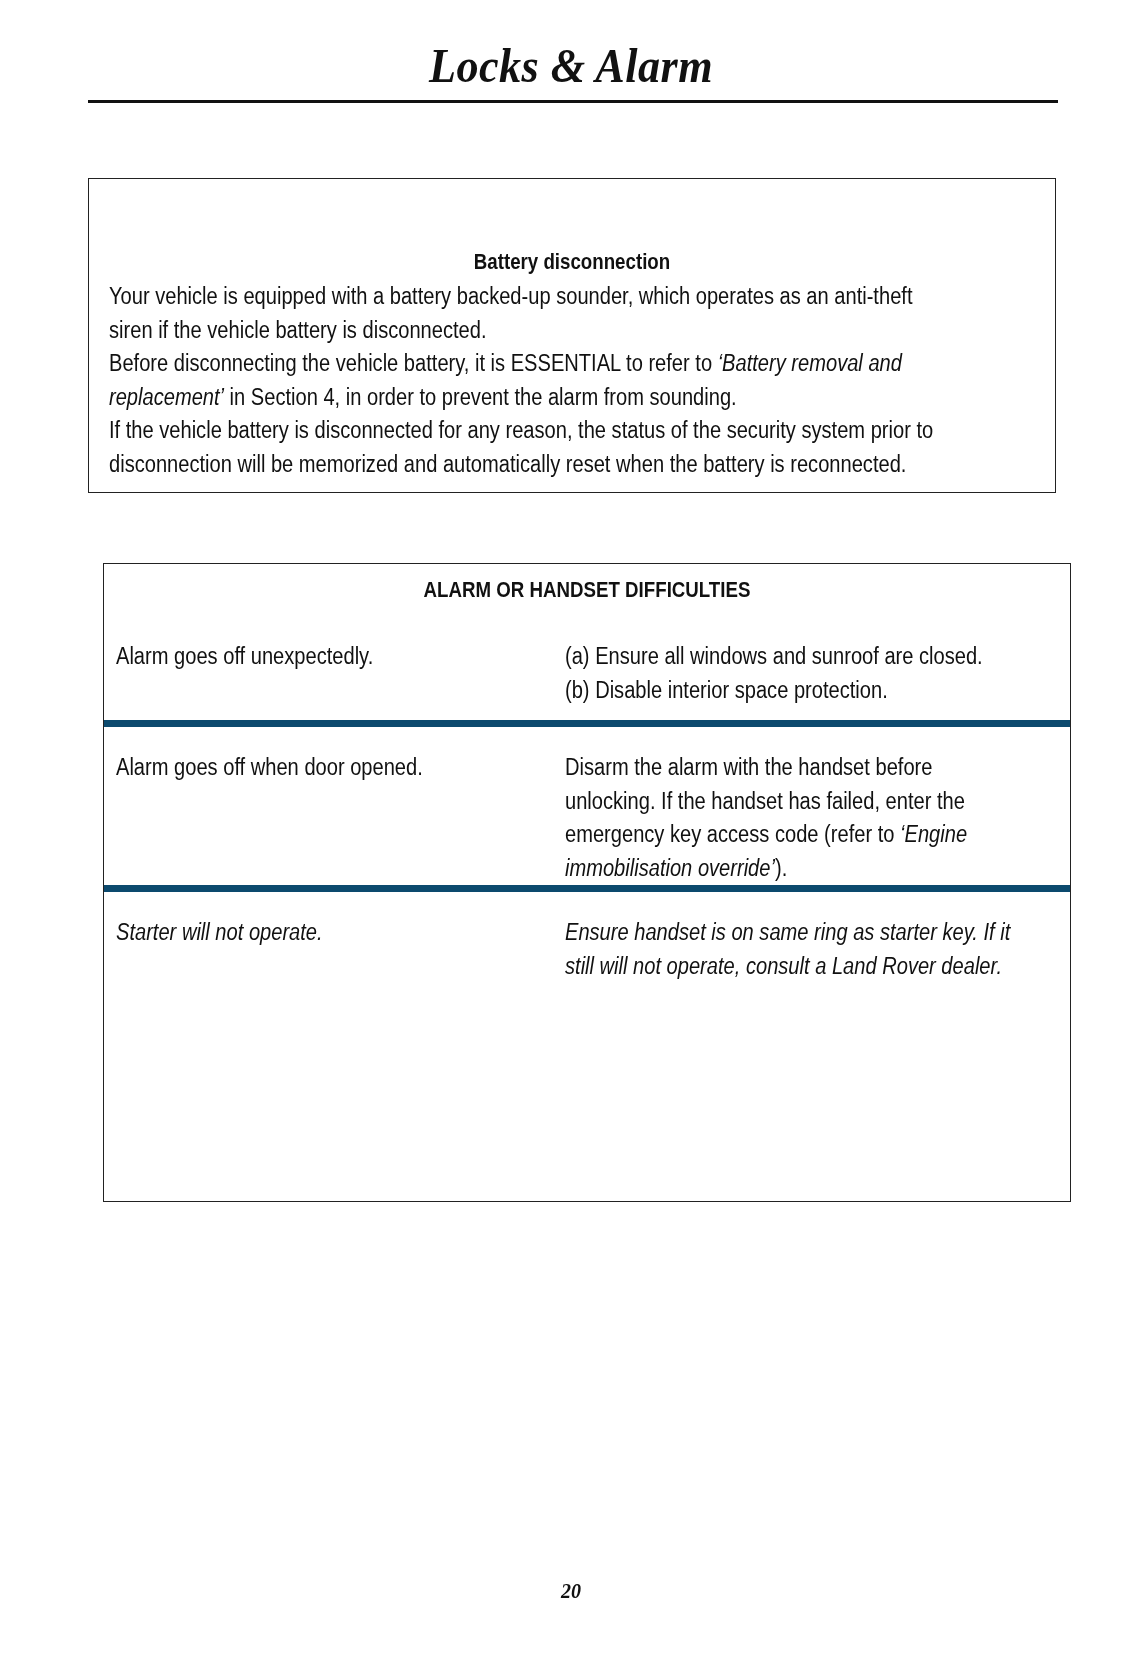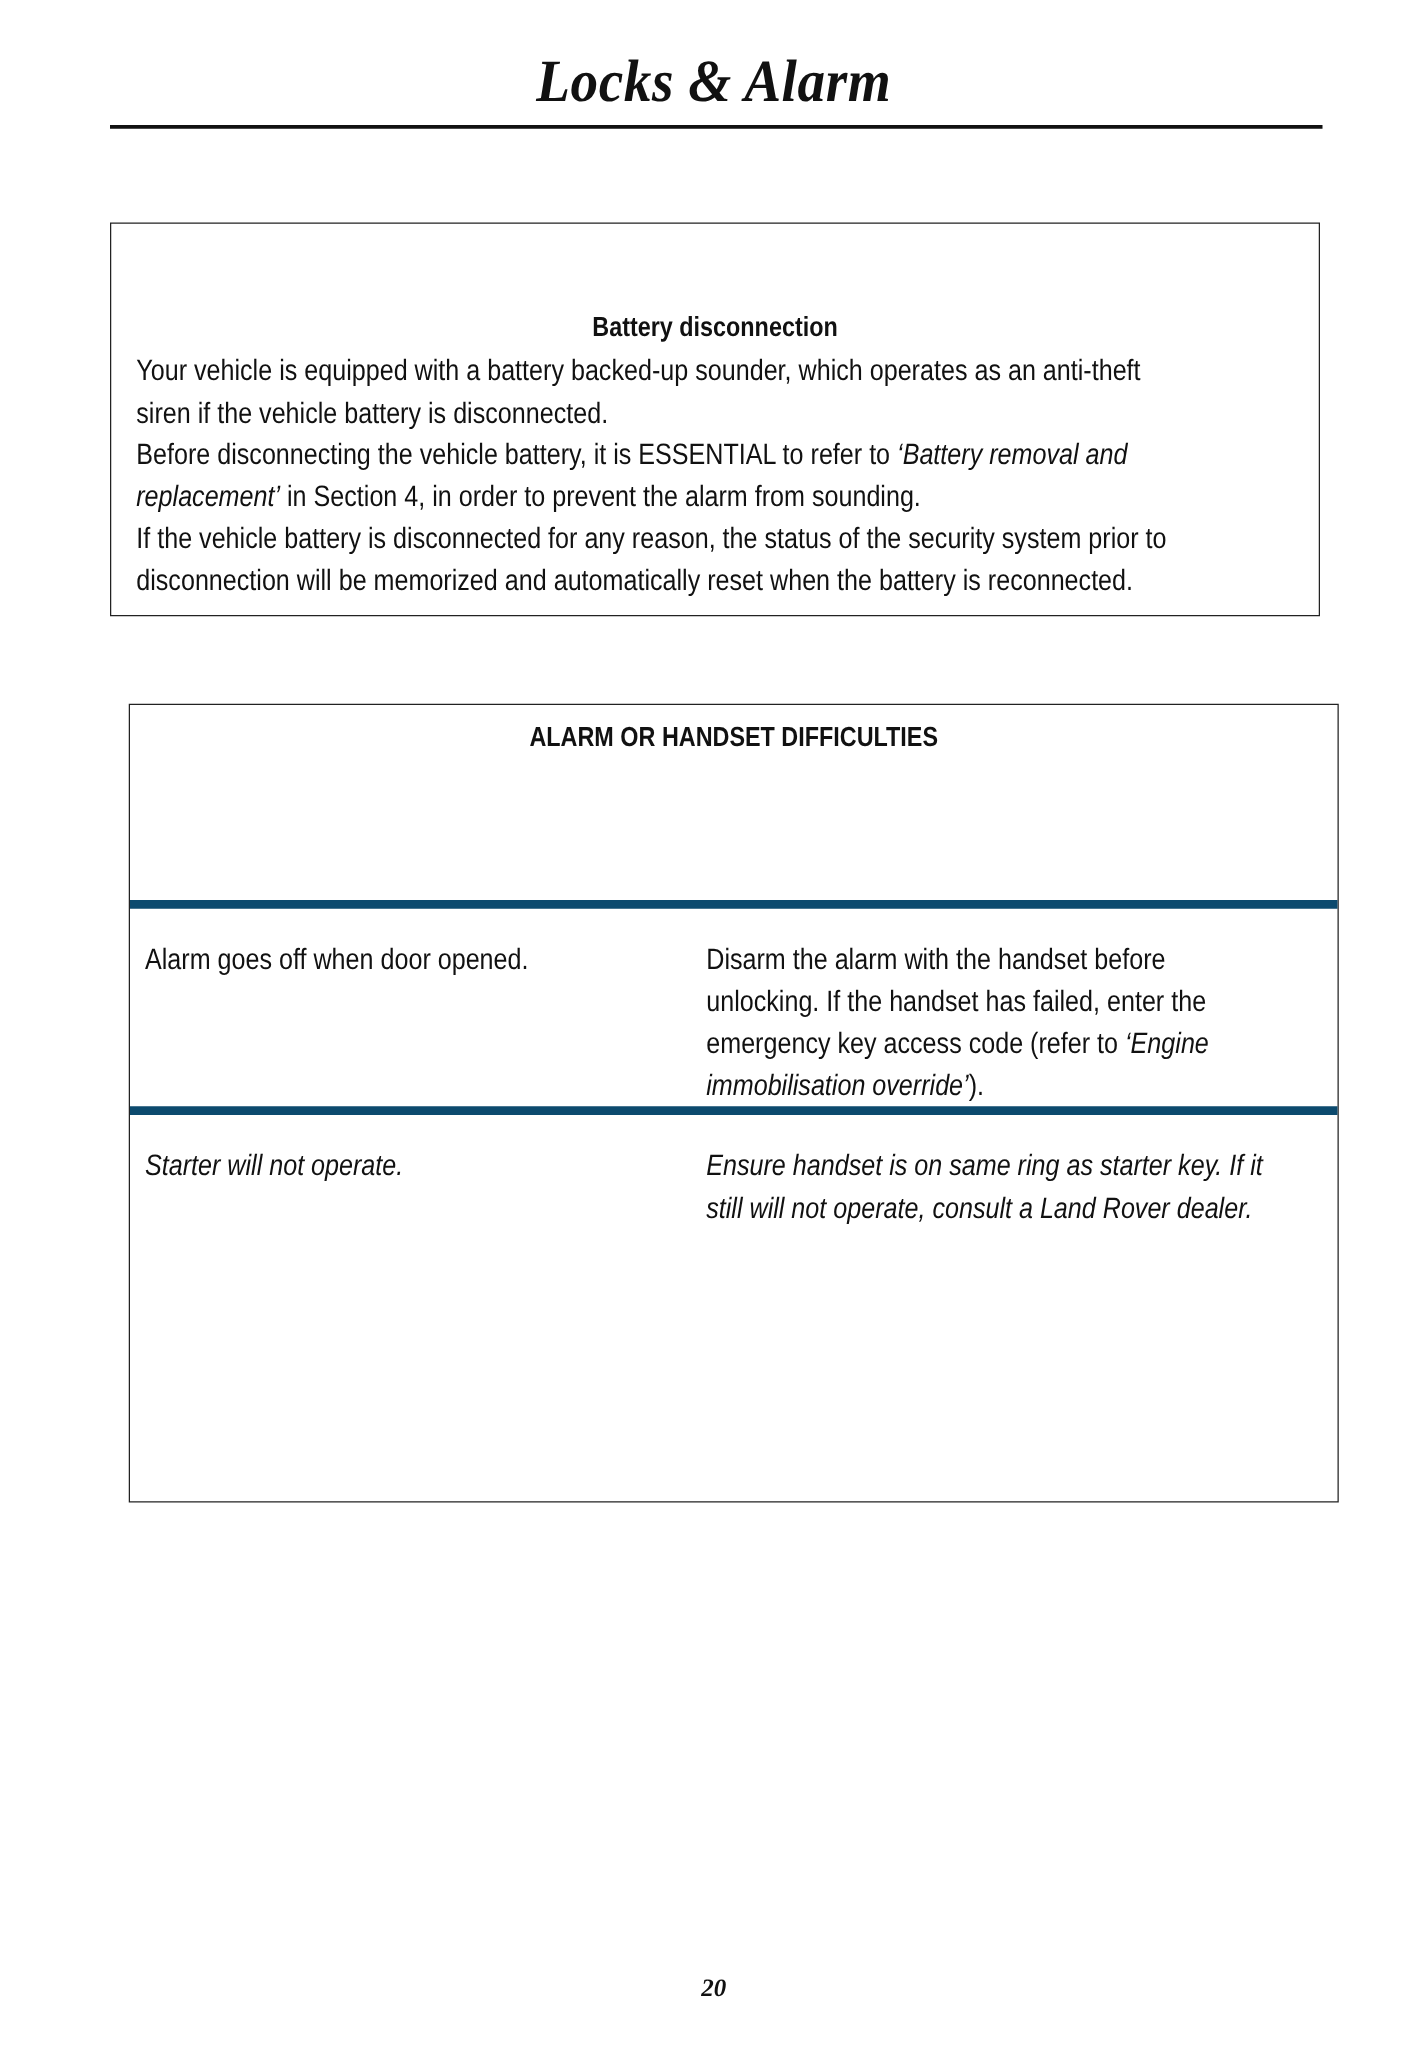--- a/index.html
+++ b/index.html
@@ -44,20 +44,27 @@
   <div id="info-body">
     <p>Your vehicle is equipped with a battery backed-up sounder, which operates as an anti-theft siren if the vehicle battery is disconnected.</p>
     <p><span>Before disconnecting the vehicle battery, it is ESSENTIAL to refer to </span><span class="it">‘Battery removal and replacement’</span><span> in Section 4, in order to prevent the alarm from sounding.</span></p>
     <p>If the vehicle battery is disconnected for any reason, the status of the security system prior to disconnection will be memorized and automatically reset when the battery is reconnected.</p>
   </div>
 </section>
 
 <section id="trouble-table" class="sans">
   <div id="table-title">ALARM OR HANDSET DIFFICULTIES</div>
 
+  <div class="row" style="top:0; height:157px;">
+    <div class="cell cell-left" style="top:76px;">Alarm goes off unexpectedly.</div>
+    <div class="cell cell-right" style="top:76px;">
+      <p>(a) Ensure all windows and sunroof are closed.</p>
+      <p>(b) Disable interior space protection.</p>
+    </div>
+  </div>
 
   <div class="row divided" style="top:156px; height:170px;">
     <div class="cell cell-left" style="top:24px;">Alarm goes off when door opened.</div>
     <div class="cell cell-right" style="top:24px; width:500px;"><span>Disarm the alarm with the handset before unlocking. If the handset has failed, enter the emergency key access code (refer to </span><span class="it">‘Engine immobilisation override’</span><span>).</span></div>
   </div>
 
   <div class="row divided" style="top:321px; height:137px;font-style:italic;">
     <div class="cell cell-left" style="top:24px;">Starter will not operate.</div>
     <div class="cell cell-right" style="top:24px; width:535px;">Ensure handset is on same ring as starter key. If it still will not operate, consult a Land Rover dealer.</div>
   </div>

